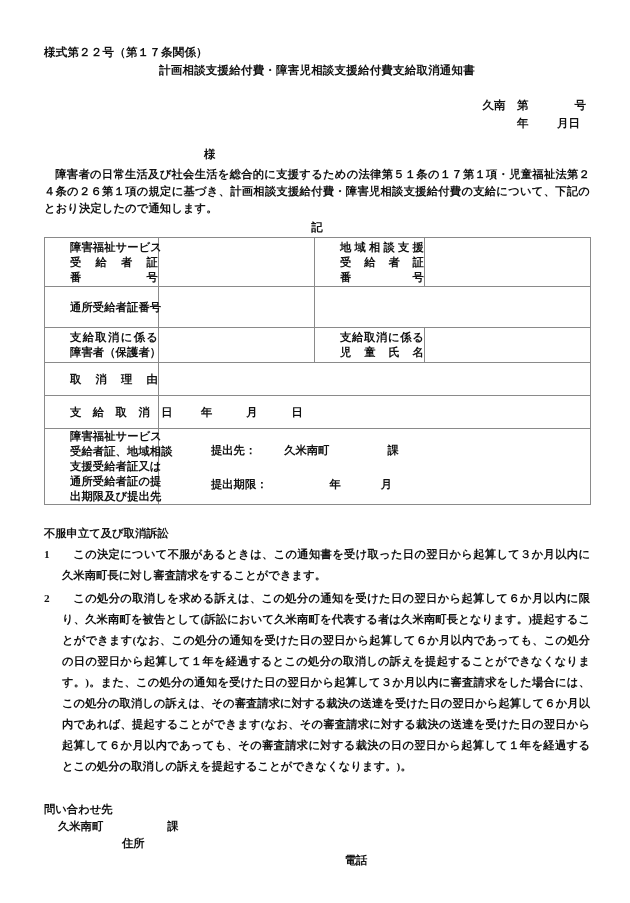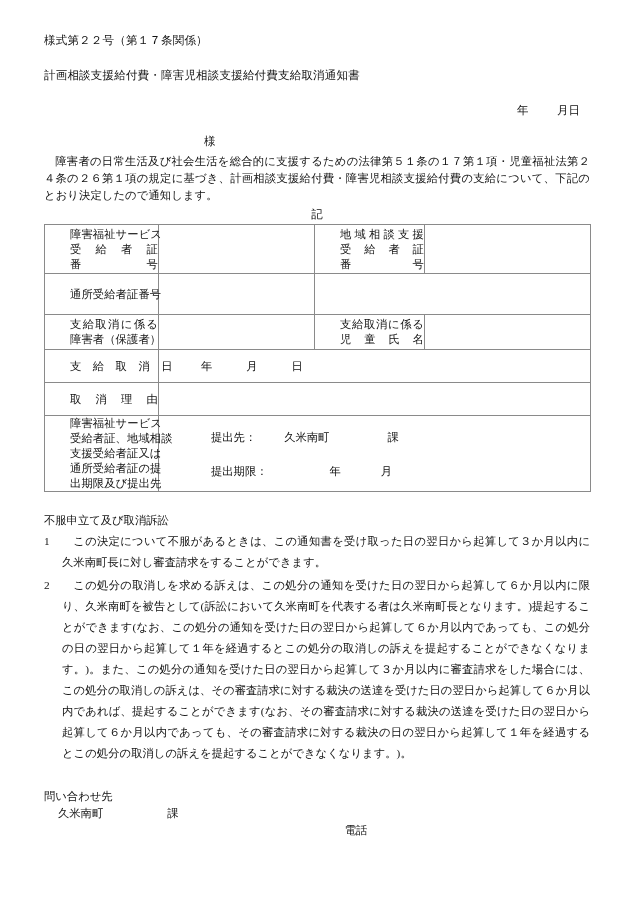--- a/index.html
+++ b/index.html
@@ -15,35 +15,37 @@
     position: relative;
     width: 630px;
     height: 903px;
     background: #ffffff;
     overflow: hidden;
     box-sizing: border-box;
   }
   .sheet {
     position: absolute;
     left: 44px;
-    top: 32px;
+    top: 44px;
     width: 546px;
     height: 820px;
+    font-weight: bold;
   }
 
   
   .form-no {
     font-size: 11.5px;
     line-height: 16px;
     letter-spacing: 0.2px;
   }
   .doc-title {
     font-size: 11.5px;
     line-height: 16px;
-    margin-top: 19px;
+    text-align: center;
+    margin-top: 2px;
     letter-spacing: 0.2px;
   }
 
   .numberblock {
     margin-top: 18px;
     font-size: 11.5px;
     line-height: 18px;
     text-align: right;
     padding-right: 4px;
   }
@@ -177,20 +179,23 @@
 </head>
 <body>
 
 <div id="page">
   <div class="sheet">
 
     <div class="form-no">様式第２２号（第１７条関係）</div>
     <div class="doc-title">計画相談支援給付費・障害児相談支援給付費支給取消通知書</div>
 
     <div class="numberblock">
+      <div class="ln1">
+        <span class="lead">久南　第</span><span>号</span>
+      </div>
       <div class="ln2">
         <span class="sp-a">年</span><span class="sp-b">月</span><span>日</span>
       </div>
     </div>
 
     <div class="addressee">様</div>
 
     <div class="body-text">障害者の日常生活及び社会生活を総合的に支援するための法律第５１条の１７第１項・児童福祉法第２４条の２６第１項の規定に基づき、計画相談支援給付費・障害児相談支援給付費の支給について、下記のとおり決定したので通知します。</div>
     <div class="ki">記</div>
 
@@ -272,34 +277,34 @@
           <td></td>
           <td class="lbl">
             <span class="jl">支給取消に係る</span>
             <span class="jl">児　童　氏　名</span>
           </td>
           <td></td>
         </tr>
 
         <tr>
           <td class="lbl" style="height:32px">
+            <span class="jl">取　消　理　由</span>
+          </td>
+          <td colspan="3"></td>
+        </tr>
+
+        <tr>
+          <td class="lbl" style="height:32px">
             <span class="jl">支　給　取　消　日</span>
           </td>
           <td colspan="3">
             <div class="cellpad date-line">
               <span class="g1">年</span><span class="g2">月</span><span>日</span>
             </div>
           </td>
-        </tr>
-
-        <tr>
-          <td class="lbl" style="height:32px">
-            <span class="jl">取　消　理　由</span>
-          </td>
-          <td colspan="3"></td>
         </tr>
 
         <tr>
           <td class="lbl" style="height:74px">
             <span class="jl">障害福祉サービス</span>
             <span class="jl">受給者証、地域相談</span>
             <span class="jl">支援受給者証又は</span>
             <span class="jl">通所受給者証の提</span>
             <span class="jl">出期限及び提出先</span>
           </td>
@@ -328,17 +333,18 @@
     <div class="item">
       <div class="num">2</div>
       <div class="txt">この処分の取消しを求める訴えは、この処分の通知を受けた日の翌日から起算して６か月以内に限り、久米南町を被告として(訴訟において久米南町を代表する者は久米南町長となります。)提起することができます(なお、この処分の通知を受けた日の翌日から起算して６か月以内であっても、この処分の日の翌日から起算して１年を経過するとこの処分の取消しの訴えを提起することができなくなります。)。また、この処分の通知を受けた日の翌日から起算して３か月以内に審査請求をした場合には、この処分の取消しの訴えは、その審査請求に対する裁決の送達を受けた日の翌日から起算して６か月以内であれば、提起することができます(なお、その審査請求に対する裁決の送達を受けた日の翌日から起算して６か月以内であっても、その審査請求に対する裁決の日の翌日から起算して１年を経過するとこの処分の取消しの訴えを提起することができなくなります。)。</div>
     </div>
 
     <div class="contact">
       <div>問い合わせ先</div>
       <div class="c-town">
         <span>久米南町</span><span class="dept">課</span>
       </div>
+      <div class="c-addr">住所</div>
       <div class="c-tel">電話</div>
     </div>
 
   </div>
 </div>
 
 </body></html>

